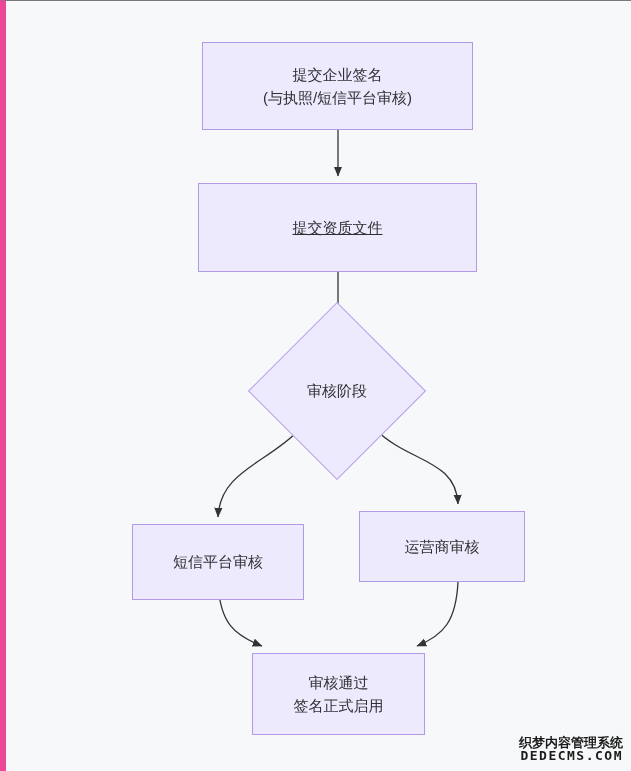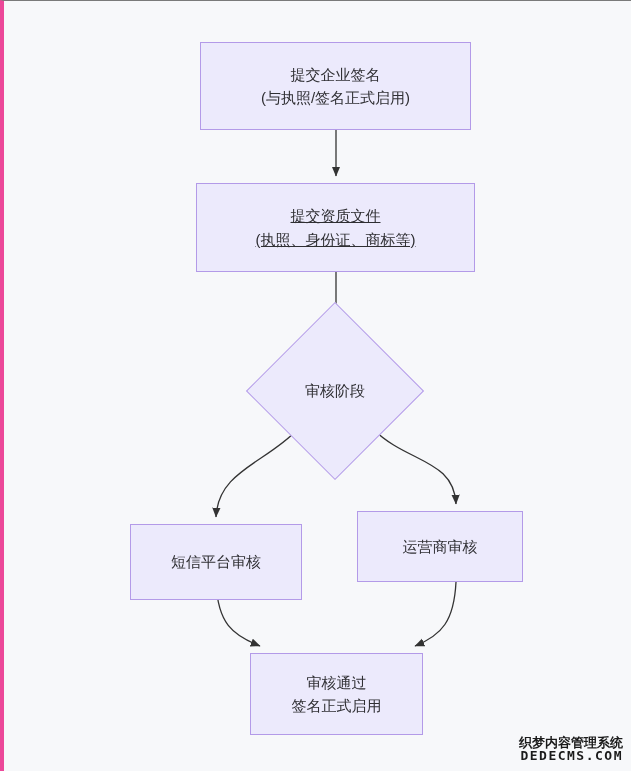--- a/index.html
+++ b/index.html
@@ -9,21 +9,21 @@
   }
   body {
     font-family: "Liberation Sans", "DejaVu Sans", sans-serif;
   }
   #canvas {
     position: relative;
     width: 631px;
     height: 771px;
     background: #f7f8fa;
     border-top: 1px solid #7a7a7a;
-    border-left: 4px solid #ec4899;
+    border-left: 6px solid #ec4899;
     box-sizing: border-box;
     overflow: hidden;
   }
   #edges {
     position: absolute;
     left: 0;
     top: 0;
     width: 631px;
     height: 771px;
     pointer-events: none;
@@ -119,26 +119,25 @@
 
     <path d="M369,428 C403,462 450,458 452,503" fill="none" stroke="#333333" stroke-width="1.3" marker-end="url(#arrowhead)"></path>
 
     <path d="M212,582 C214,622 228,634 256,645" fill="none" stroke="#333333" stroke-width="1.3" marker-end="url(#arrowhead)"></path>
 
     <path d="M452,581 C450,620 438,634 411,645" fill="none" stroke="#333333" stroke-width="1.3" marker-end="url(#arrowhead)"></path>
   </svg>
 
   <div class="node" style="left:196px; top:41px; width:271px; height:88px;">
     <span>提交企业签名</span>
-    <span class="line2">(与执照/签名正式启用)</span>
+    <span class="line2">(与执照/短信平台审核)</span>
   </div>
 
   <div class="node" style="left:192px; top:182px; width:279px; height:89px;text-decoration:underline;">
     <span>提交资质文件</span>
-    <span class="line2">(执照、身份证、商标等)</span>
   </div>
 
   <div class="diamond-wrap" style="left:268px; top:327px;">
     <div class="diamond-shape"></div>
     <div class="diamond-label">审核阶段</div>
   </div>
 
   <div class="node" style="left:126px; top:523px; width:172px; height:76px;">
     <span>短信平台审核</span>
   </div>

